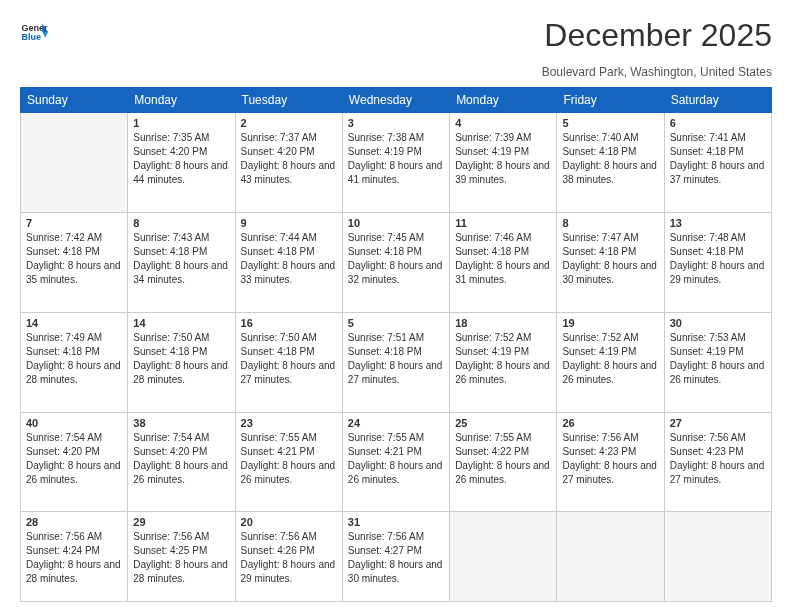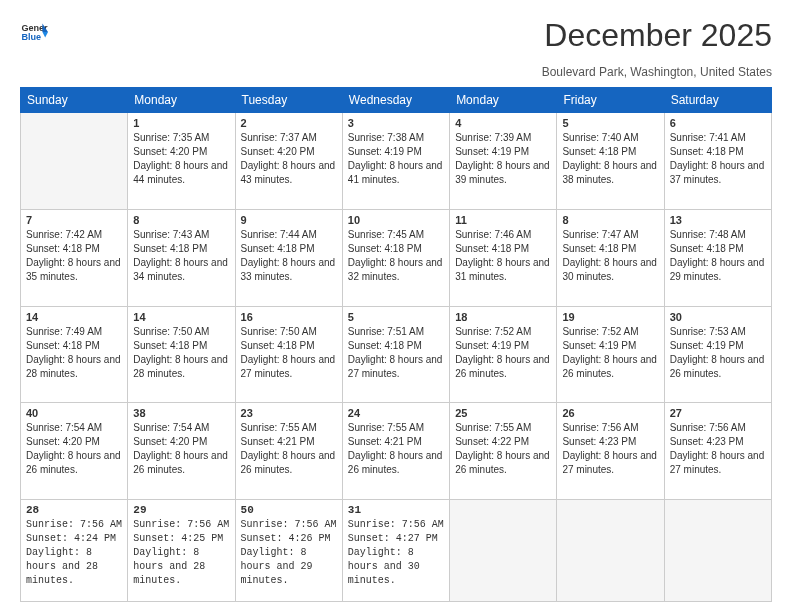--- a/index.html
+++ b/index.html
@@ -80,21 +80,20 @@
       display: block;
       margin-bottom: 2px;
     }
     .day-info {
       font-size: 10px;
       color: #333;
       line-height: 1.4;
     }
     .last-row td {
       height: 72px;
-      font-family: Liberation Mono, monospace;
     }
   </style>
 </head>
 <body>
 
 <div class="page">
   <div class="header">
     <div class="logo">
       <svg class="logo-icon" viewBox="0 0 40 40">
         <text x="2" y="18" font-size="13" font-weight="bold" fill="#333" font-family="Arial">General</text>
@@ -242,21 +241,21 @@
         <tr class="last-row">
           <td>
             <span class="day-num">28</span>
             <div class="day-info">Sunrise: 7:56 AM<br>Sunset: 4:24 PM<br>Daylight: 8 hours and 28 minutes.</div>
           </td>
           <td>
             <span class="day-num">29</span>
             <div class="day-info">Sunrise: 7:56 AM<br>Sunset: 4:25 PM<br>Daylight: 8 hours and 28 minutes.</div>
           </td>
           <td>
-            <span class="day-num">50</span>
+            <span class="day-num">20</span>
             <div class="day-info">Sunrise: 7:56 AM<br>Sunset: 4:26 PM<br>Daylight: 8 hours and 29 minutes.</div>
           </td>
           <td>
             <span class="day-num">31</span>
             <div class="day-info">Sunrise: 7:56 AM<br>Sunset: 4:27 PM<br>Daylight: 8 hours and 30 minutes.</div>
           </td>
           <td class="empty"></td>
           <td class="empty"></td>
           <td class="empty"></td>
         </tr>

